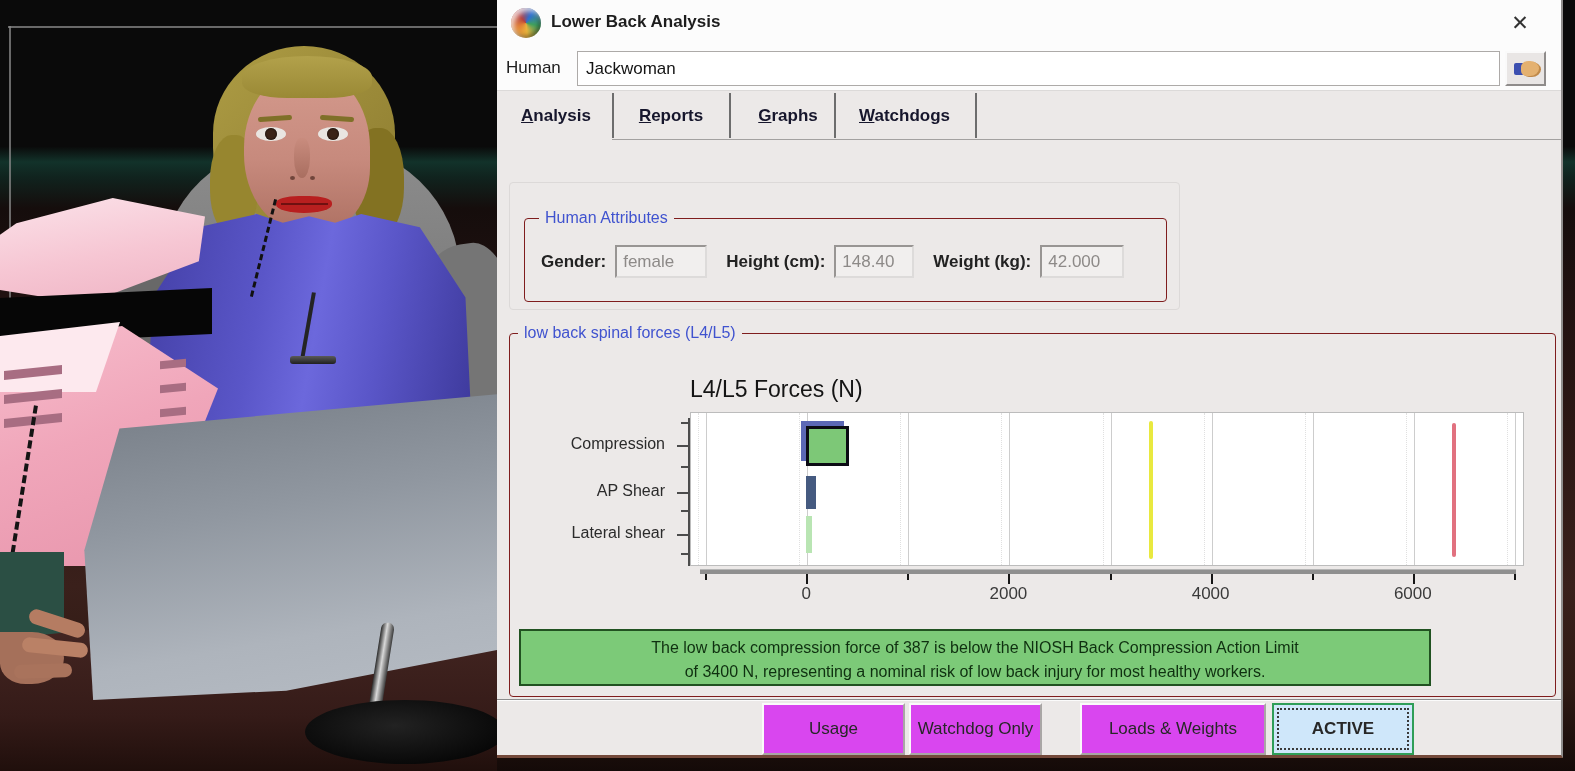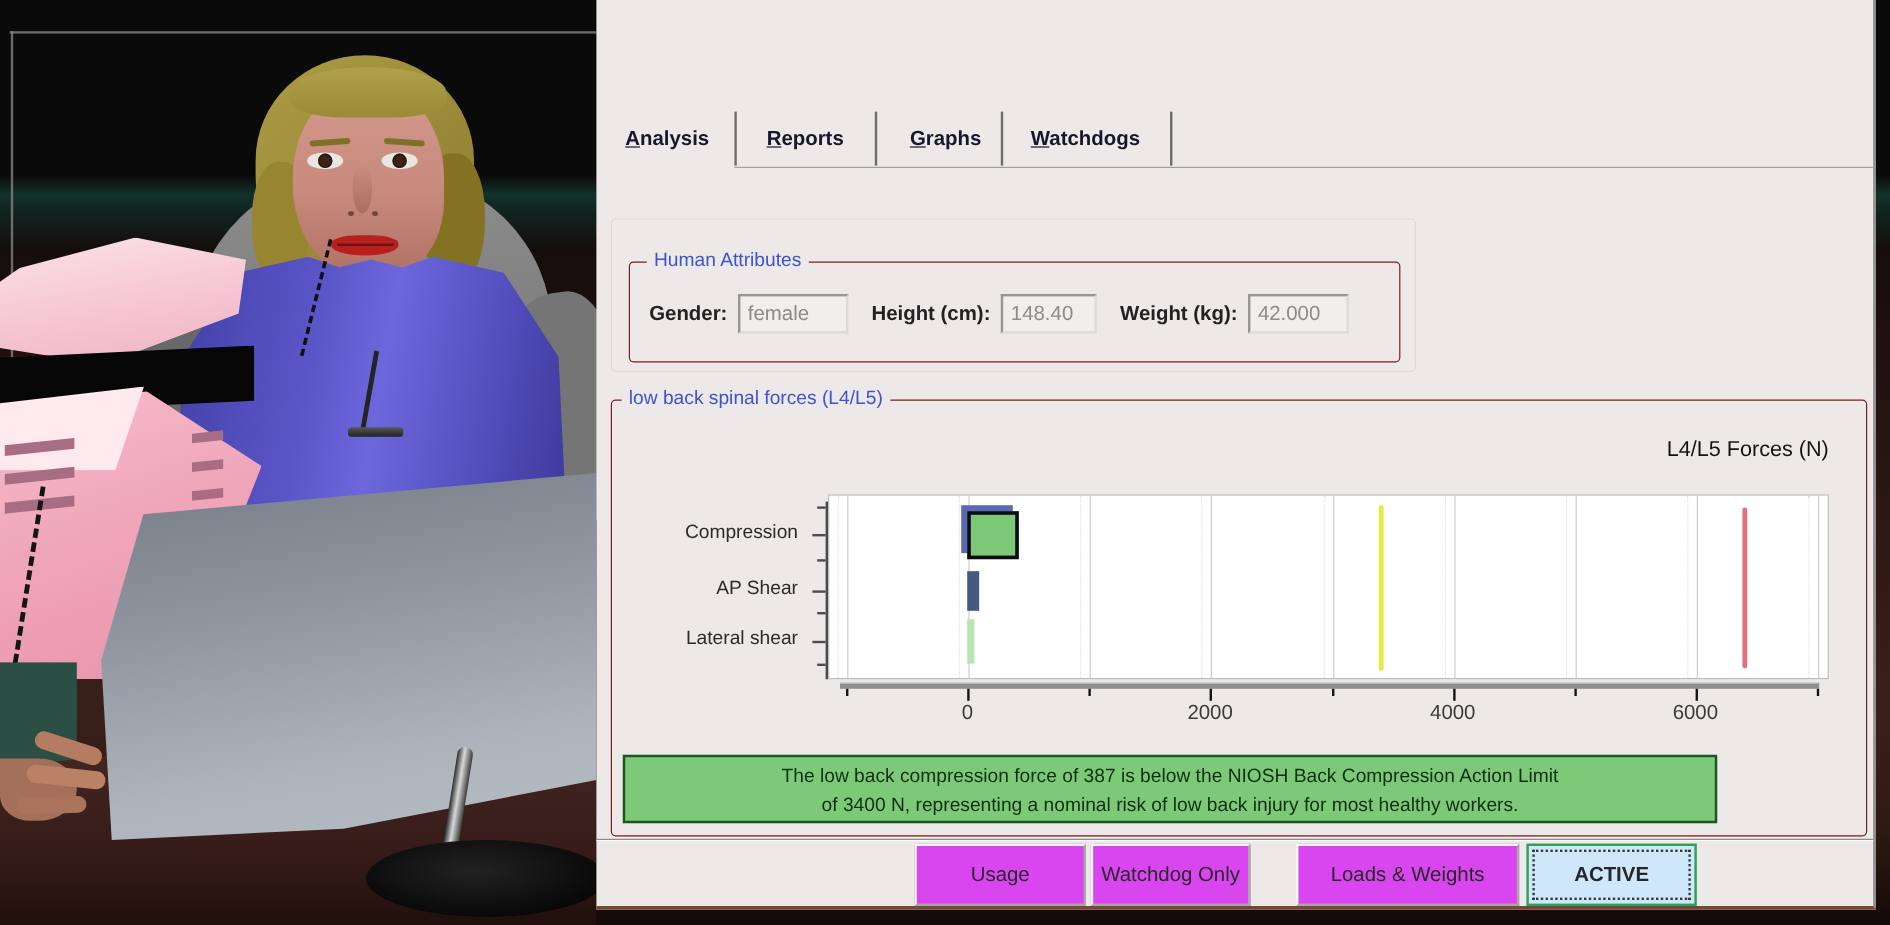--- a/index.html
+++ b/index.html
@@ -113,22 +113,22 @@
 
   .group-box { position:absolute; border:1px solid #7f1d1d; border-radius:4px; }
   .legend { position:absolute; top:-10px; background:#ece9e8; padding:0 6px; font-size:16px;
     color:#4053cf; white-space:nowrap; }
   .attr-row { position:absolute; left:16px; top:26px; right:10px; display:flex; align-items:center; gap:9px; }
   .attr-label { font-size:17px; font-weight:700; color:#222; white-space:nowrap; }
   .attr-input { height:33px; background:#f1efee; border-top:2px solid #989593; border-left:2px solid #989593;
     border-right:2px solid #dddbda; border-bottom:2px solid #dddbda; font-family:inherit;
     font-size:17px; color:#8d8a88; padding:0 6px; }
 
-  .chart-title { position:absolute; left:193px; top:364px; width:834px; text-align:right;
-    font-size:18px; color:#141414; }
+  .chart-title { position:absolute; left:193px; top:376px; width:834px; text-align:left;
+    font-size:23px; color:#141414; }
   .ycats { position:absolute; left:20px; top:412px; width:148px; height:154px; }
   .ycat { position:absolute; right:0; font-size:16px; color:#2b2b2b; white-space:nowrap; }
   .yaxis { position:absolute; left:170px; top:412px; width:24px; height:154px; }
   .yaxis-bar { position:absolute; right:0; top:6px; bottom:0; width:3px; background:#4c4c4c; }
   .ytick { position:absolute; right:3px; height:2px; background:#4c4c4c; }
   .plot { position:absolute; left:193px; top:412px; width:834px; height:154px; background:#fff;
     border:1px solid #bcbcbc; }
   .gridline { position:absolute; top:0; bottom:0; width:1px; background:#cdcdcd; }
   .griddot { position:absolute; top:0; bottom:0; width:0; border-left:1px dotted #e0e0e0; }
   .refline { position:absolute; width:4px; border-radius:2px; }
@@ -200,21 +200,34 @@
   <div class="finger f1"></div>
   <div class="finger f2"></div>
   <div class="finger f3"></div>
   <div class="monitor"></div>
   <div class="mic-rod"></div>
   <div class="mic-base"></div>
 </div>
 
 <div class="dialog">
 
-
+  <div class="titlebar">
+    <div class="app-icon"></div>
+    <div class="title-text">Lower Back Analysis</div>
+    <div class="close-btn">✕</div>
+  </div>
+
+  <div class="human-row">
+    <div class="human-label">Human</div>
+    <input class="human-input" value="Jackwoman" style="">
+    <div class="pick-btn">
+      <span class="pick-ico"></span>
+      <span class="pick-ico2"></span>
+    </div>
+  </div>
 
   <div class="tabbar">
     <div class="tab" style="left:4px;width:110px;">Analysis</div>
     <div class="tab-sep" style="left:115px;"></div>
     <div class="tab" style="left:118px;width:112px;">Reports</div>
     <div class="tab-sep" style="left:232px;"></div>
     <div class="tab" style="left:235px;width:100px;padding-left:12px;">Graphs</div>
     <div class="tab-sep" style="left:337px;"></div>
     <div class="tab" style="left:340px;width:135px;">Watchdogs</div>
     <div class="tab-sep" style="left:478px;"></div>

